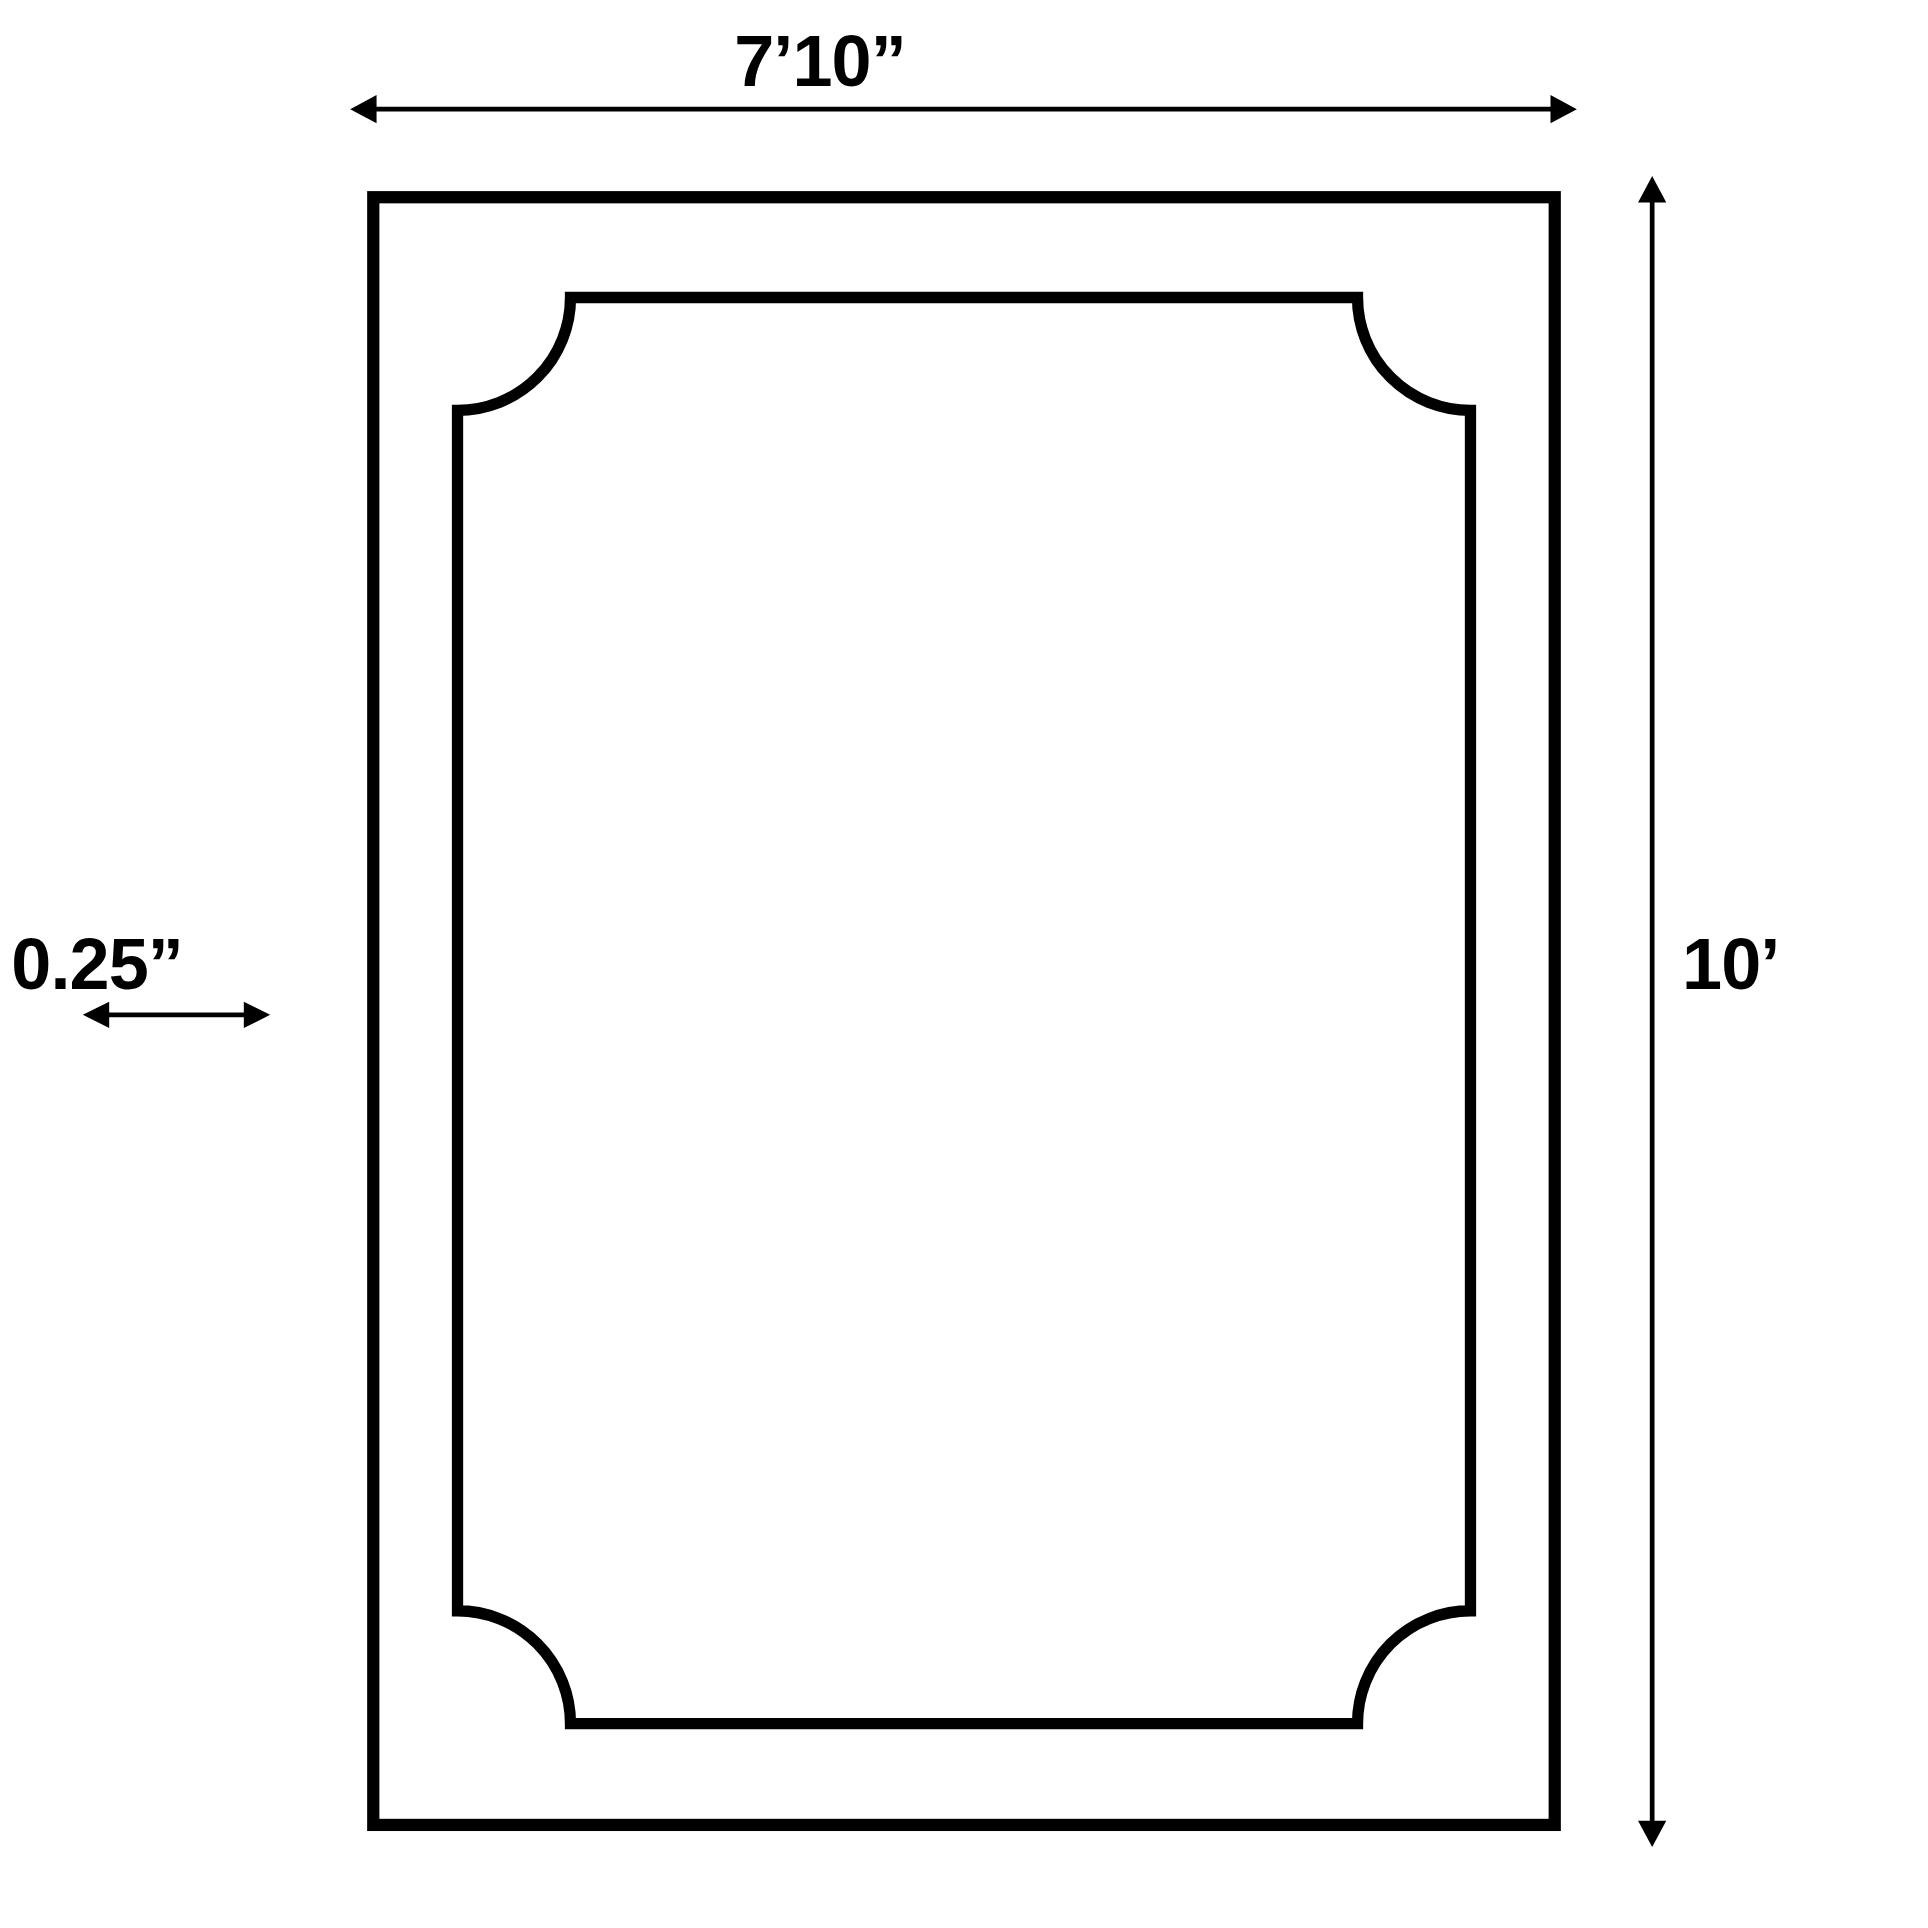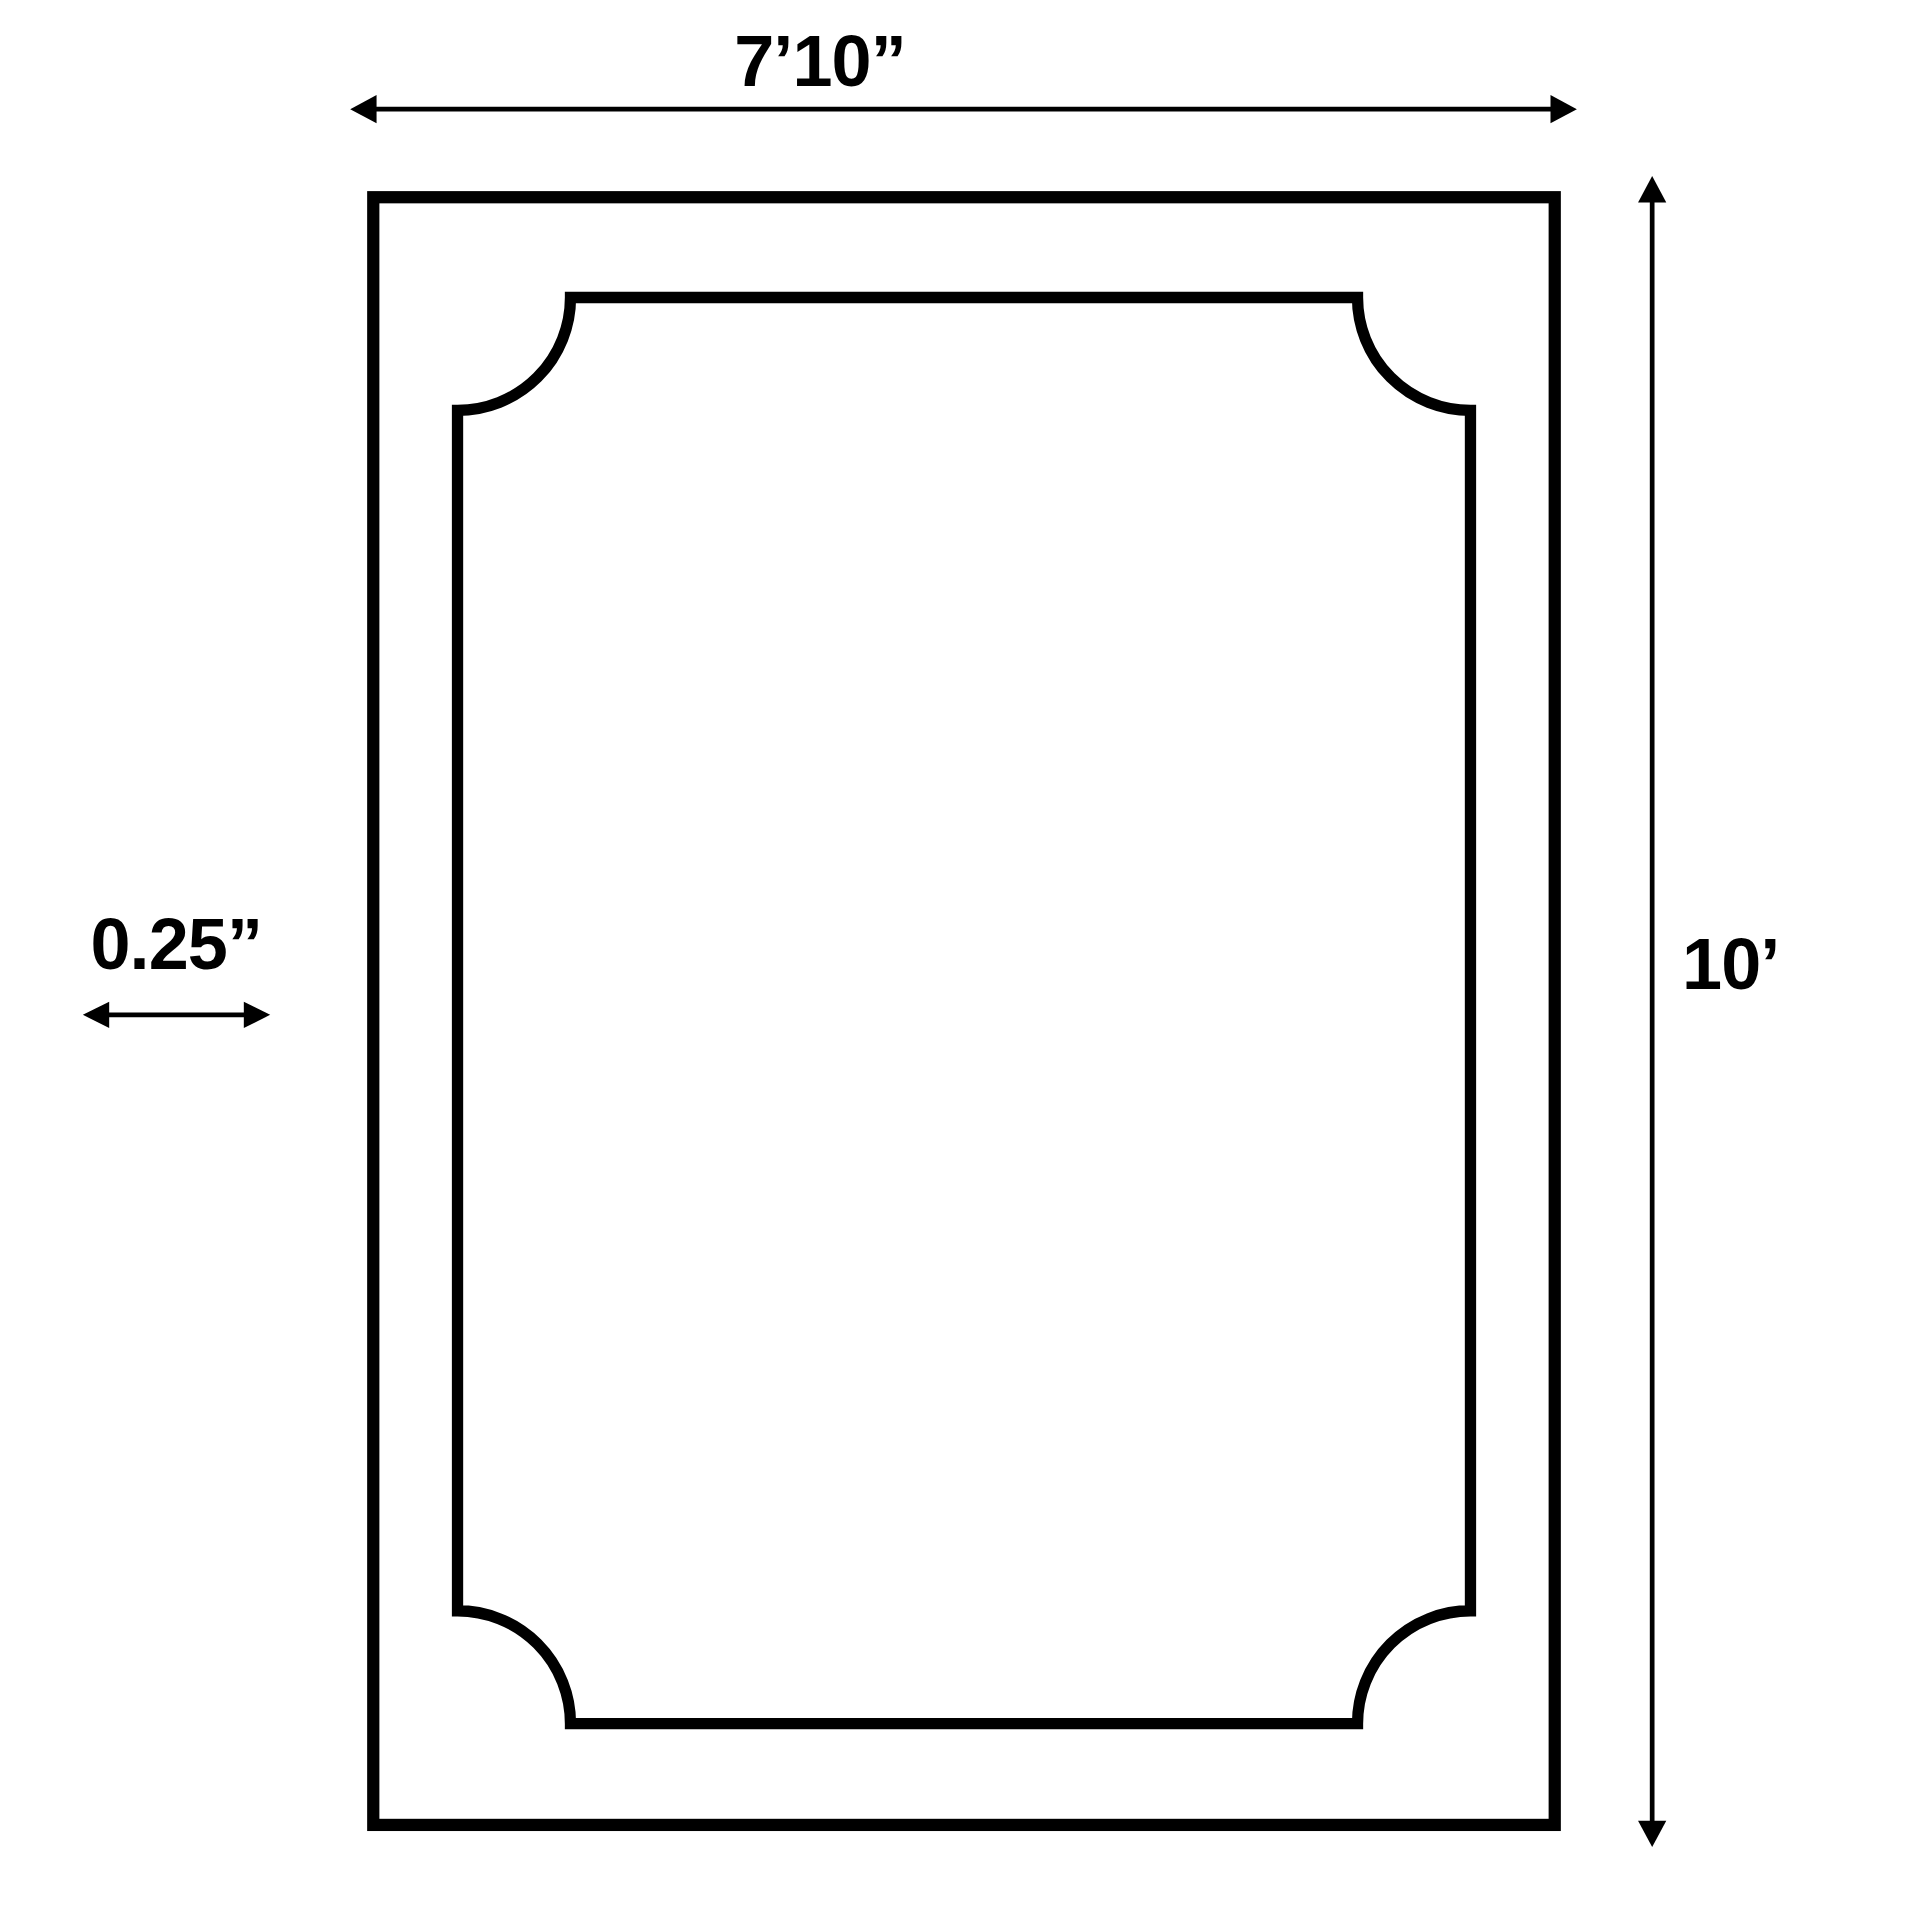--- a/index.html
+++ b/index.html
@@ -38,23 +38,23 @@
     top: 24.5px;
     width: 1640px;
     text-align: center;
   }
   .dim-label.height {
     left: 1682px;
     top: 928px;
   }
   .dim-label.thickness {
     left: 11.3px;
-    top: 908px;
+    top: 928px;
     width: 330px;
-    text-align: center;
+    text-align: left;
   }
   .stroke-line {
     stroke: var(--line-color, #000000);
     fill: none;
   }
   .arrow-head {
     fill: var(--line-color, #000000);
     stroke: none;
   }
 </style>

